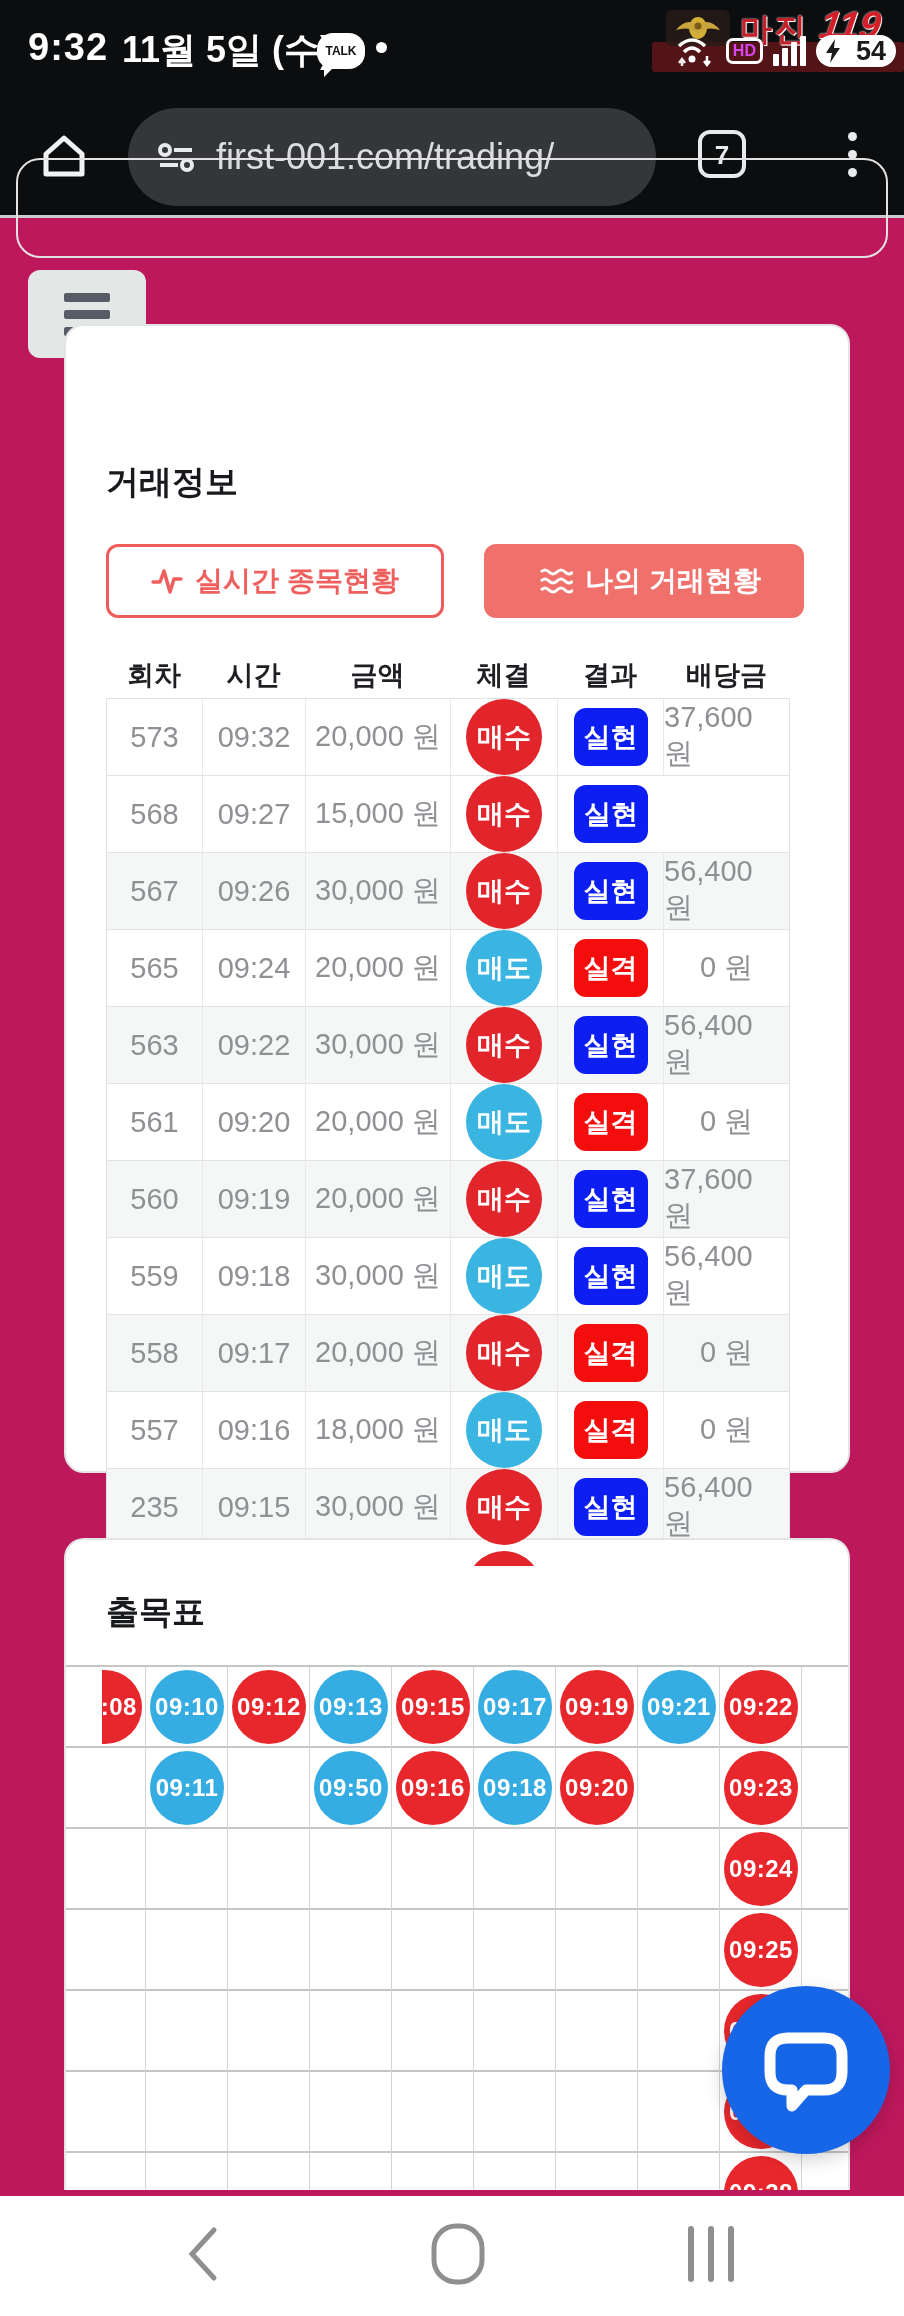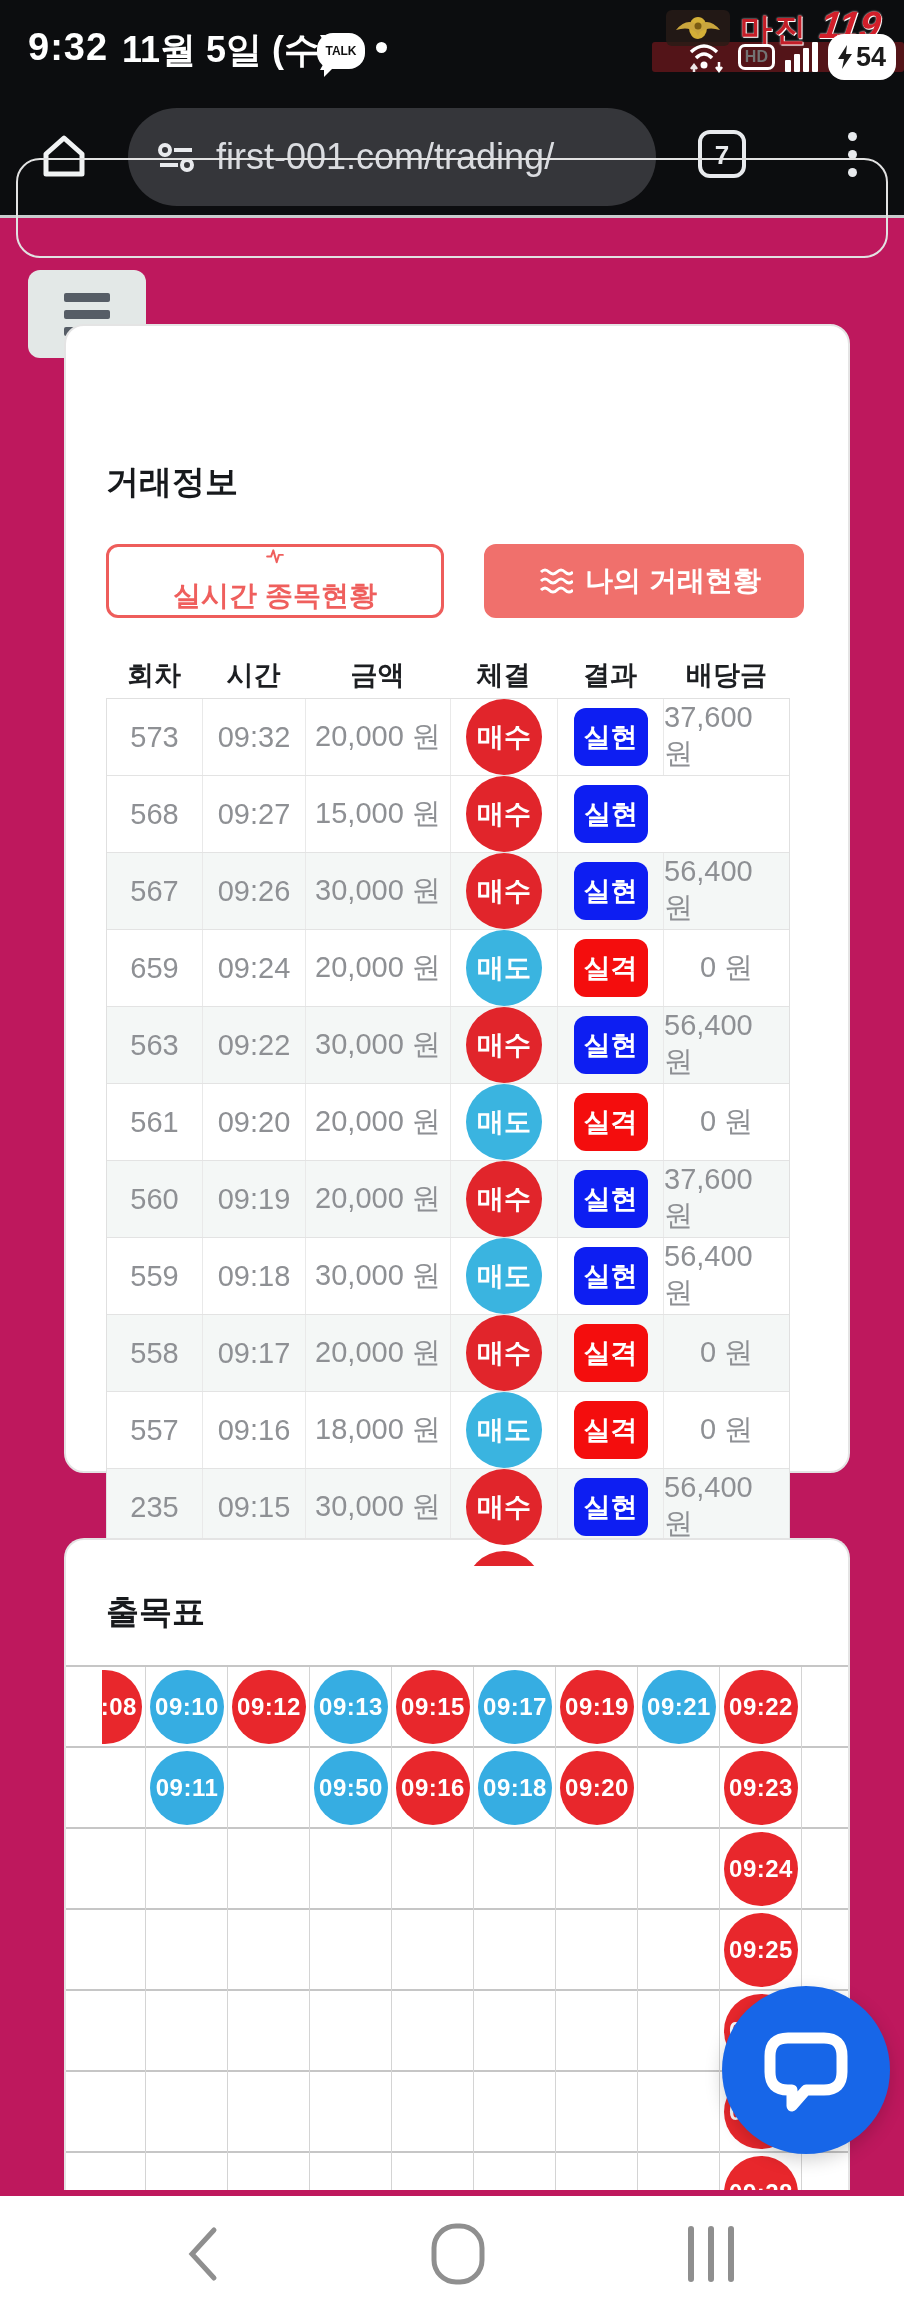--- a/index.html
+++ b/index.html
@@ -28,24 +28,24 @@
   .watermark{position:absolute;left:652px;top:6px;width:252px;height:70px;z-index:1;}
   .wm-strip{position:absolute;left:0;top:36px;width:252px;height:30px;background:rgba(96,22,26,.85);border-radius:3px;}
   .wm-emblem{position:absolute;left:14px;top:4px;width:64px;height:36px;background:rgba(40,28,22,.8);border-radius:6px;}
   .wm-emblem svg{position:absolute;left:8px;top:2px;}
   .wm-brand{position:absolute;left:88px;top:2px;font-size:32px;font-weight:bold;color:#c41e28;
     text-shadow:0 0 2px #fff,1px 1px 0 #fff;letter-spacing:2px;}
   .wm-num{position:absolute;left:168px;top:-2px;font-size:38px;font-weight:bold;font-style:italic;color:#d21f2a;
     transform:skewX(-8deg);text-shadow:0 0 2px #fff,1px 1px 0 #fff;}
 
   .st-icons{position:absolute;right:8px;top:34px;display:flex;align-items:center;gap:10px;z-index:2;}
-  .hd-box{border:3px solid #fff;border-radius:7px;color:#737373;font-size:16px;font-weight:bold;padding:1px 4px;}
+  .hd-box{border:3px solid #fff;border-radius:7px;color:#d946ef;font-size:16px;font-weight:bold;padding:1px 4px;}
   .sig{display:flex;align-items:flex-end;gap:3px;height:30px;}
   .sig i{display:block;width:6px;background:#fff;border-radius:1px;}
-  .batt{display:flex;align-items:center;gap:4px;background:#fff;border-radius:16px;height:46px;padding:0 10px;}
+  .batt{display:flex;align-items:center;gap:16px;background:#fff;border-radius:16px;height:32px;padding:0 10px;}
   .batt span{color:#1b1b1b;font-size:27px;font-weight:bold;}
 
   .navrow{position:absolute;left:0;top:100px;width:904px;height:112px;}
   .home-ic{position:absolute;left:36px;top:28px;}
   .urlpill{position:absolute;left:128px;top:8px;width:528px;height:98px;background:#35363a;border-radius:50px;
     display:flex;align-items:center;padding:0 28px;gap:20px;}
   .url{color:#dadce0;font-size:36px;white-space:nowrap;}
   .tabbox{position:absolute;left:698px;top:30px;width:48px;height:48px;border:4px solid #e8eaed;border-radius:12px;
     color:#e8eaed;font-size:26px;font-weight:bold;text-align:center;line-height:42px;}
   .kebab{position:absolute;left:832px;top:26px;width:40px;height:56px;display:flex;flex-direction:column;align-items:center;justify-content:center;gap:9px;}
@@ -59,21 +59,21 @@
     display:flex;flex-direction:column;align-items:center;justify-content:center;gap:8px;}
   .hamburger i{width:46px;height:9px;background:#565d66;border-radius:2px;}
 
   .card{position:absolute;background:#fff;border:2px solid #e4e4e4;border-radius:20px;}
   #trade-card{left:64px;top:106px;width:786px;height:1149px;}
   .card-title{position:absolute;left:40px;font-size:33px;font-weight:bold;color:#17191c;}
   #trade-title{top:134px;}
 
   .btn{position:absolute;top:218px;height:74px;border-radius:12px;display:flex;align-items:center;justify-content:center;gap:12px;
     font-size:28px;font-weight:bold;cursor:pointer;}
-  .btn-outline{left:40px;width:338px;background:#fff;border:3px solid var(--coral-border);color:var(--coral-text);flex-direction:column;}
+  .btn-outline{left:40px;width:338px;background:#fff;border:3px solid var(--coral-border);color:var(--coral-text);}
   .btn-solid{left:418px;width:320px;background:var(--coral);color:#fff;border:3px solid var(--coral);padding-left:12px;}
 
   .ttable{position:absolute;left:40px;top:326px;width:684px;}
   .thead{display:flex;height:46px;align-items:center;}
   .thead .tc{font-size:27px;font-weight:bold;color:#1d1f22;border:none;}
   .tbody{border:1px solid #e0e0e0;}
   .trow{display:flex;height:77px;align-items:center;border-bottom:1px solid #e3e3e3;background:#fff;}
   .trow:last-child{border-bottom:none;}
   .trow.stripe{background:#f4f7f6;}
   .tc{display:flex;align-items:center;justify-content:center;height:100%;
@@ -249,21 +249,21 @@
             <div class="tc c2">30,000 원</div>
             <div class="tc c3">
               <span class="circ red">매수</span>
             </div>
             <div class="tc c4">
               <span class="badge blue">실현</span>
             </div>
             <div class="tc c5">56,400 원</div>
           </div>
           <div class="trow">
-            <div class="tc c0">659</div>
+            <div class="tc c0">565</div>
             <div class="tc c1">09:24</div>
             <div class="tc c2">20,000 원</div>
             <div class="tc c3">
               <span class="circ blue">매도</span>
             </div>
             <div class="tc c4">
               <span class="badge red">실격</span>
             </div>
             <div class="tc c5">0 원</div>
           </div>

